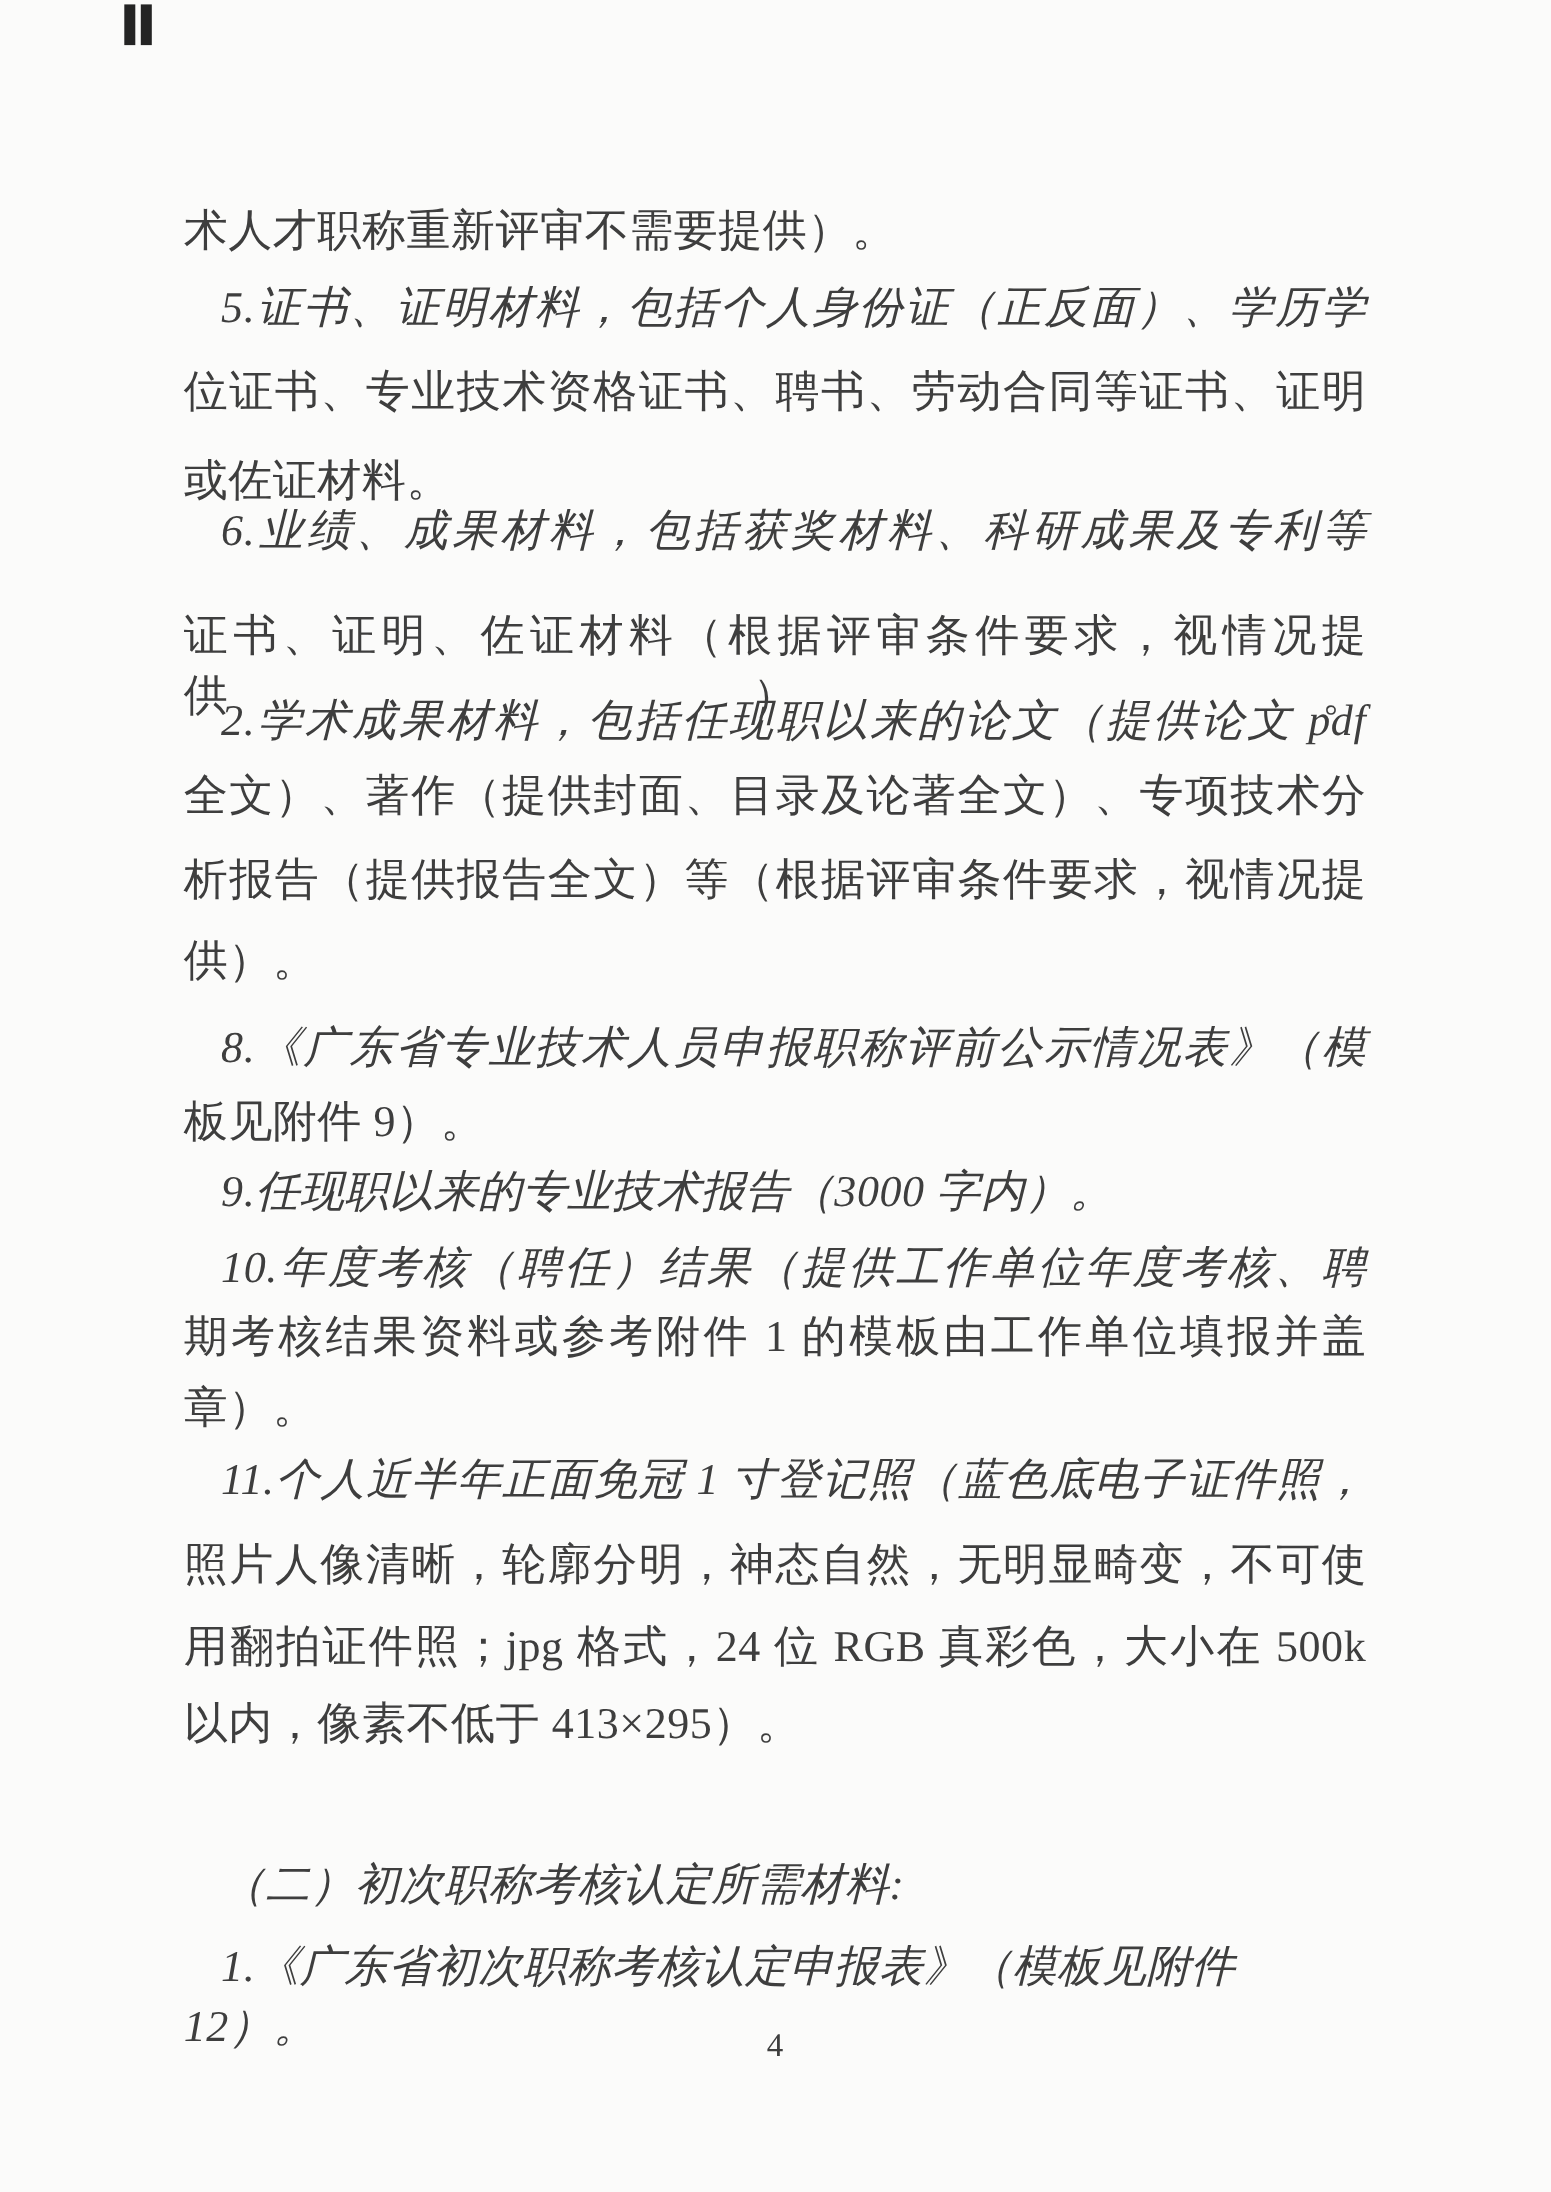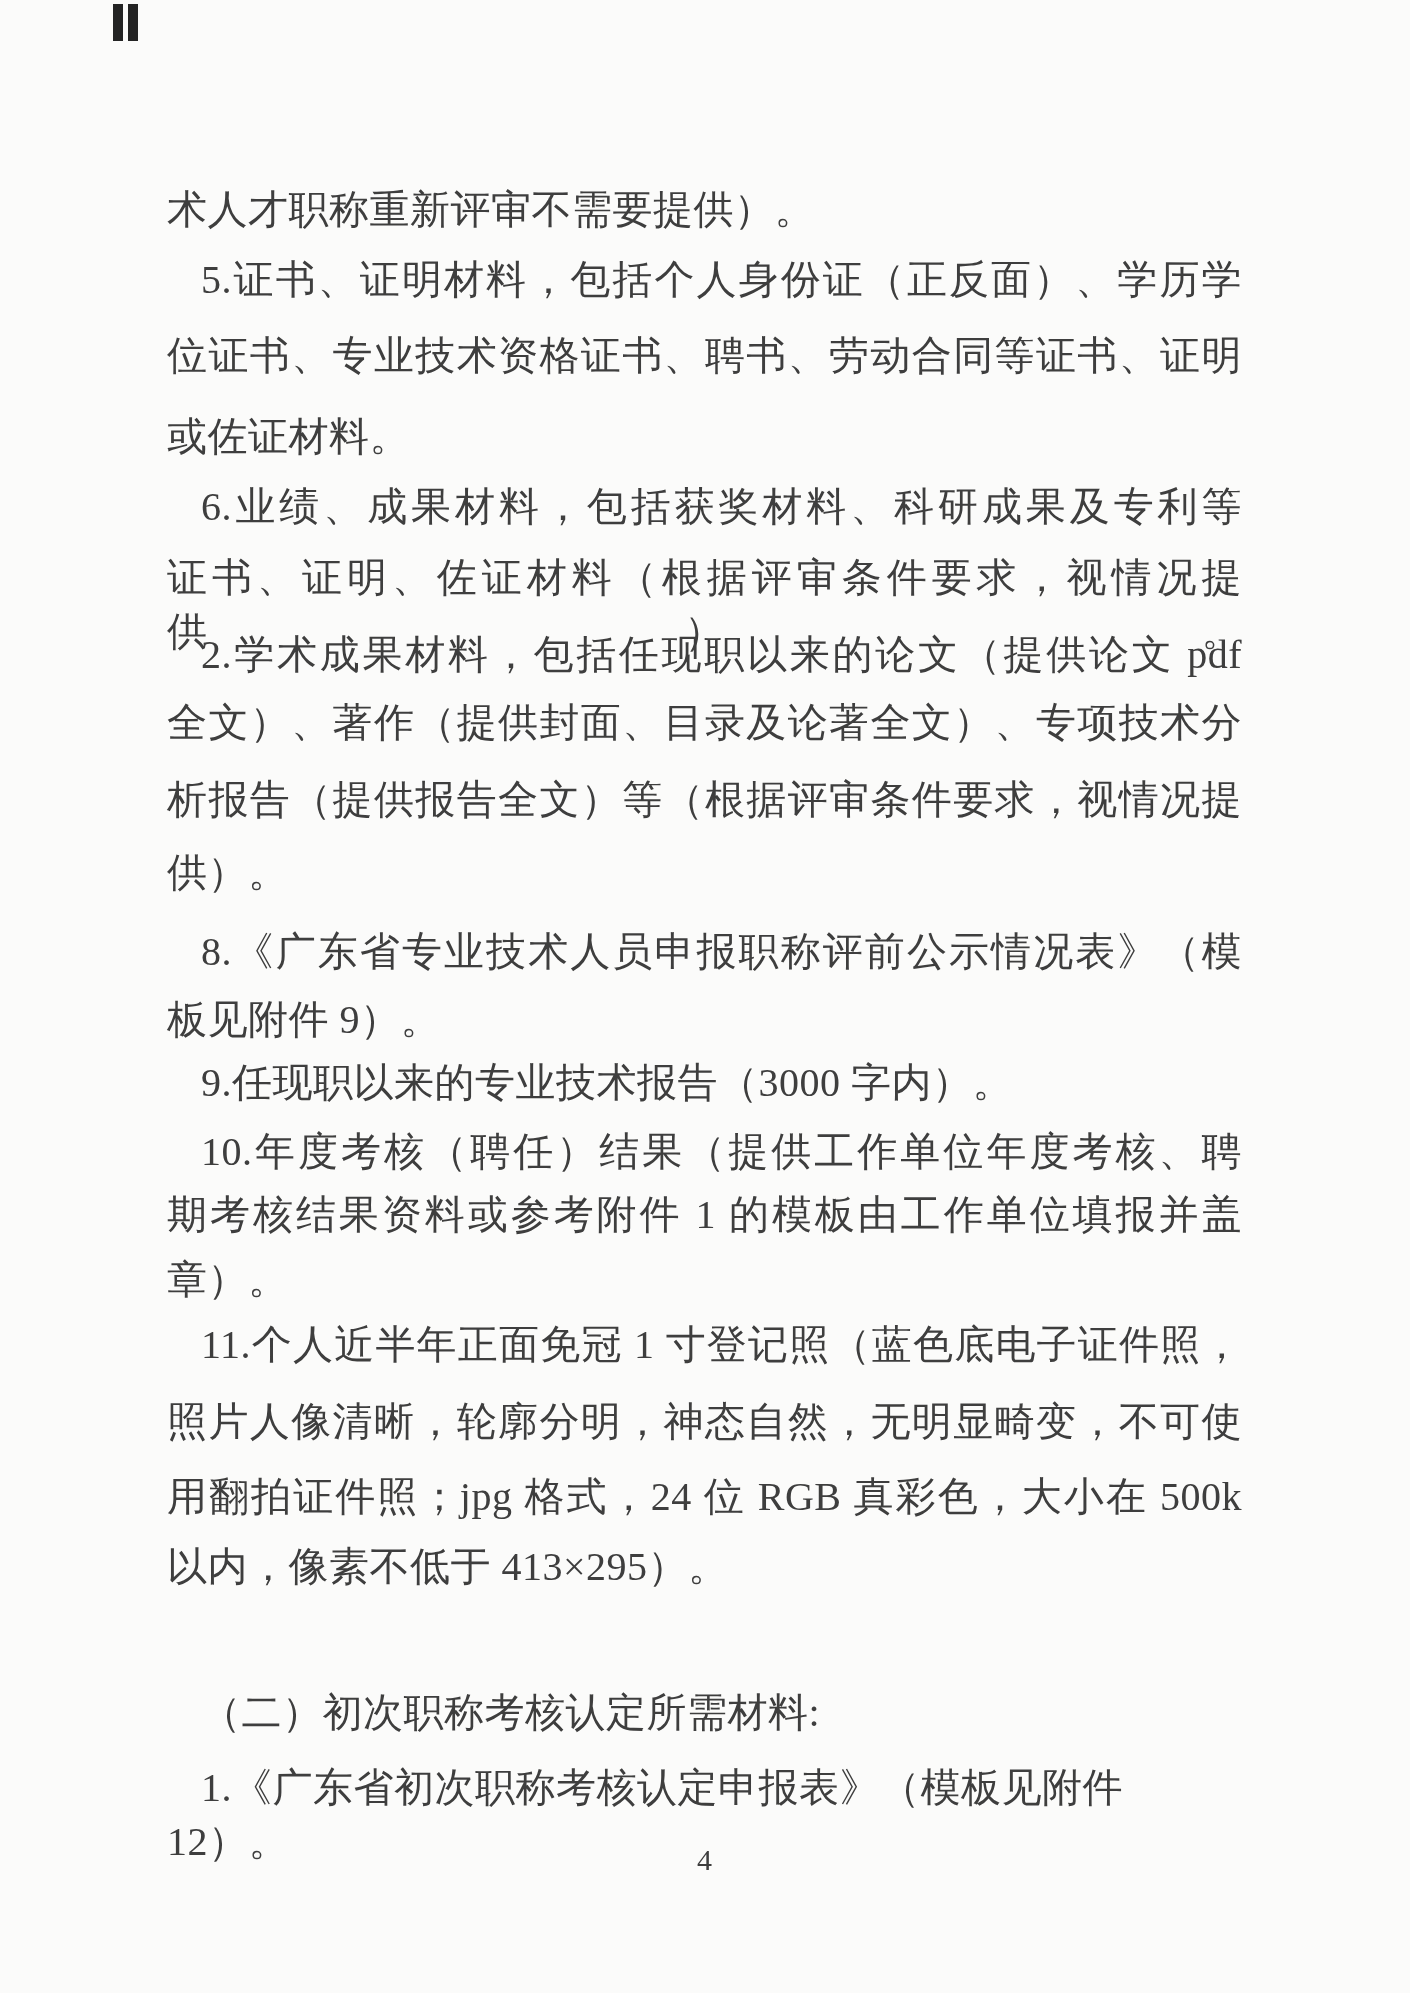--- a/index.html
+++ b/index.html
@@ -19,21 +19,21 @@
   .line{
     position:absolute;
     left:167px;
     width:1075px;
     height:54px;
     line-height:54px;
     font-size:40px;
     color:var(--ink);
     letter-spacing:0.5px;
   }
-  .ind{ text-indent:34px; }
+  .ind{ text-indent:34px;font-style:italic; }
   .just{
     text-align:justify;
     text-align-last:justify;
   }
   .pagenum{
     position:absolute;
     left:167px;
     top:1838px;
     width:1075px;
     height:44px;
@@ -63,21 +63,21 @@
 
   <div class="artifact">
     <i></i>
     <i></i>
   </div>
 
   <div class="line" style="top:183px">术人才职称重新评审不需要提供）。</div>
   <div class="line ind just" style="top:253px">5.证书、证明材料，包括个人身份证（正反面）、学历学</div>
   <div class="line just" style="top:329px">位证书、专业技术资格证书、聘书、劳动合同等证书、证明</div>
   <div class="line" style="top:410px">或佐证材料。</div>
-  <div class="line ind just" style="top:480px">6.业绩、成果材料，包括获奖材料、科研成果及专利等</div>
+  <div class="line ind just" style="top:455px">6.业绩、成果材料，包括获奖材料、科研成果及专利等</div>
   <div class="line just" style="top:551px">证书、证明、佐证材料（根据评审条件要求，视情况提供）。</div>
   <div class="line ind just" style="top:628px">2.学术成果材料，包括任现职以来的论文（提供论文 pdf</div>
   <div class="line just" style="top:696px">全文）、著作（提供封面、目录及论著全文）、专项技术分</div>
   <div class="line just" style="top:773px">析报告（提供报告全文）等（根据评审条件要求，视情况提</div>
   <div class="line" style="top:846px">供）。</div>
   <div class="line ind just" style="top:925px">8.《广东省专业技术人员申报职称评前公示情况表》（模</div>
   <div class="line" style="top:993px">板见附件 9）。</div>
   <div class="line ind" style="top:1056px">9.任现职以来的专业技术报告（3000 字内）。</div>
   <div class="line ind just" style="top:1125px">10.年度考核（聘任）结果（提供工作单位年度考核、聘</div>
   <div class="line just" style="top:1188px">期考核结果资料或参考附件 1 的模板由工作单位填报并盖</div>

